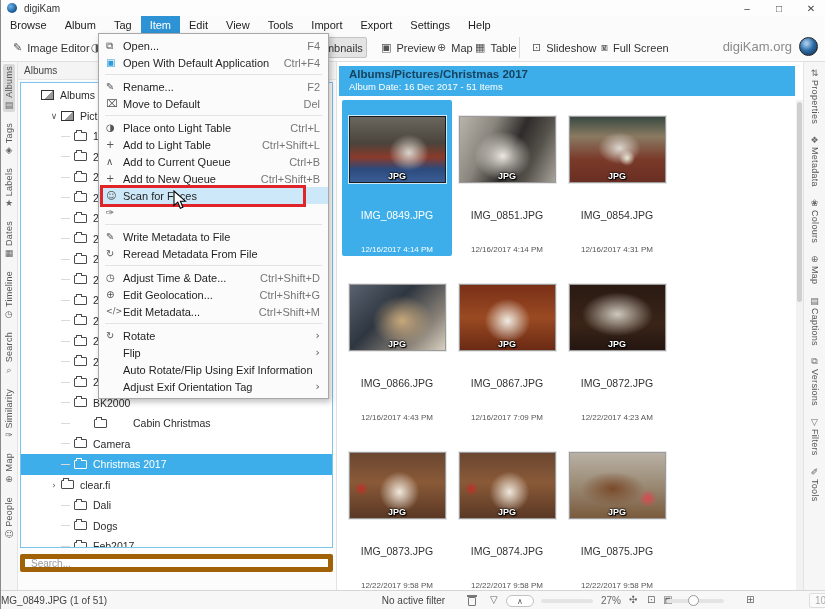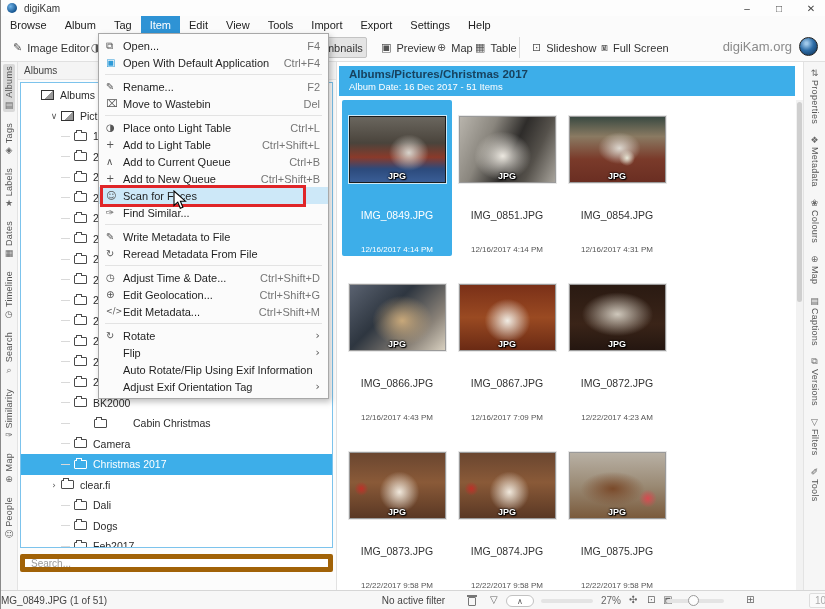--- a/index.html
+++ b/index.html
@@ -492,21 +492,21 @@
       <span class="mshort">Ctrl+F4</span>
     </div>
     <div class="msep"></div>
     <div class="mi">
       <span class="mico ico">✎</span>
       <span class="mlabel">Rename...</span>
       <span class="mshort">F2</span>
     </div>
     <div class="mi">
       <span class="mico ico">⌧</span>
-      <span class="mlabel">Move to Wastebin</span>
+      <span class="mlabel">Move to Default</span>
       <span class="mshort">Del</span>
     </div>
     <div class="msep"></div>
     <div class="mi">
       <span class="mico ico">◑</span>
       <span class="mlabel">Place onto Light Table</span>
       <span class="mshort">Ctrl+L</span>
     </div>
     <div class="mi">
       <span class="mico ico">+</span>
@@ -523,21 +523,20 @@
       <span class="mlabel">Add to New Queue</span>
       <span class="mshort">Ctrl+Shift+B</span>
     </div>
     <div class="mi hl">
       <span class="mico ico">☺</span>
       <span class="mlabel">Scan for Faces</span>
       <div class="redbox"></div>
     </div>
     <div class="mi">
       <span class="mico ico">✑</span>
-      <span class="mlabel">Find Similar...</span>
     </div>
     <div class="msep"></div>
     <div class="mi">
       <span class="mico ico">✎</span>
       <span class="mlabel">Write Metadata to File</span>
     </div>
     <div class="mi">
       <span class="mico ico">↻</span>
       <span class="mlabel">Reread Metadata From File</span>
     </div>

